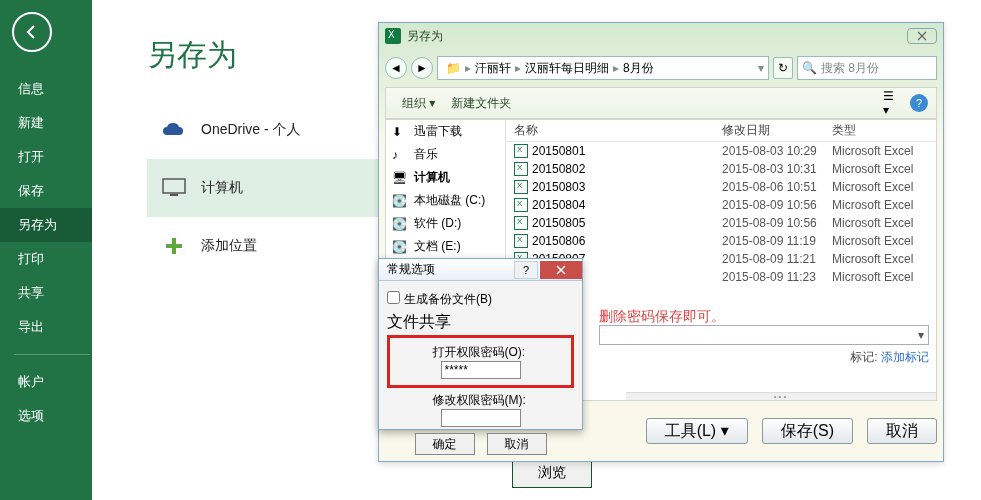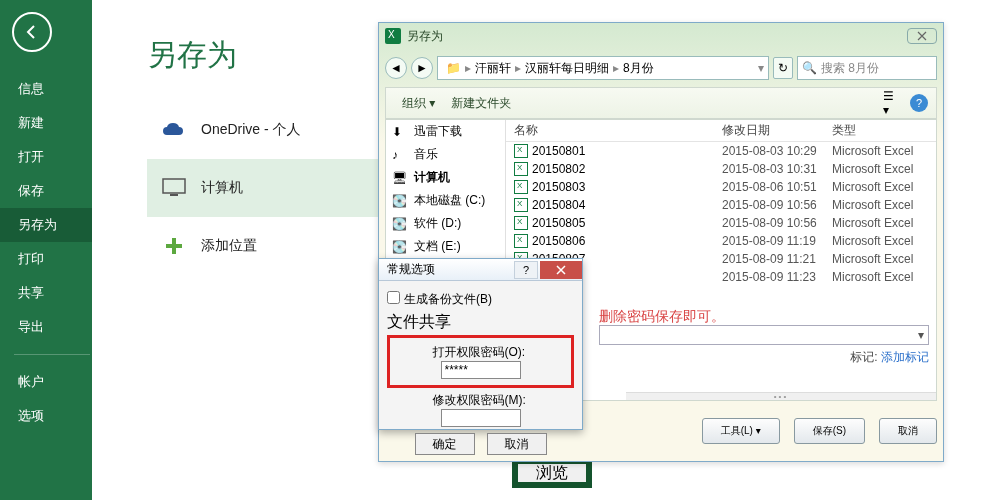--- a/index.html
+++ b/index.html
@@ -15,21 +15,21 @@
   .side-sep { height: 1px; background: rgba(255,255,255,0.25); margin: 10px 14px; }
 
   
   .page-area { position: absolute; left: 92px; top: 0; right: 0; bottom: 0; background: #fff; }
   .page-title { font-size: 30px; color: #217346; padding: 35px 0 25px 55px; font-weight: 300; }
   .place-list { margin-left: 55px; width: 290px; }
   .place-item { display:flex; align-items:center; padding: 16px 14px; cursor:pointer; }
   .place-item.selected { background: #e0efe3; }
   .place-item .icn { width: 26px; height: 26px; margin-right: 14px; display:flex; align-items:center; justify-content:center; }
   .place-item .lbl { font-size: 14px; color: #222; }
-  .browse-btn { position:absolute; left: 420px; bottom: 12px; width: 80px; height: 30px; border:6px solid #14532d; background:#f0f0f0; font-size:16px; cursor:pointer; display:flex; align-items:center; justify-content:center; }
+  .browse-btn { position:absolute; left: 420px; bottom: 12px; width: 80px; height: 30px; border:1px solid #14532d; background:#f0f0f0; font-size:14px; cursor:pointer; display:flex; align-items:center; justify-content:center; }
 
   
   .saveas { position: absolute; left: 378px; top: 22px; width: 566px; height: 440px; border: 1px solid #7faac9; background: linear-gradient(#d4e9d0, #faf8ea 120px); box-shadow: 0 2px 6px rgba(0,0,0,0.15); }
   .sa-titlebar { height: 26px; display:flex; align-items:center; padding: 0 6px; }
   .sa-titlebar .xlicon { width:16px; height:16px; background:#107c41; display:inline-block; margin-right:6px; border-radius:2px; position:relative; }
   .sa-titlebar .xlicon:after { content:"X"; color:#fff; font-size:10px; position:absolute; left:3px; top:1px; }
   .sa-title { font-size: 12px; color: #2b4a2b; flex:1; }
   .sa-close { width: 30px; height: 16px; border:1px solid #8aa; border-radius:4px; display:flex; align-items:center; justify-content:center; cursor:pointer; }
 
   .sa-addrbar { height: 30px; margin: 4px 6px; display:flex; align-items:center; gap:4px; }
@@ -64,21 +64,21 @@
   .sa-scrollind { height:8px; background:#f0f0f0; border-top:1px solid #ddd; position:absolute; bottom:0; left:120px; right:0; display:flex; justify-content:center; align-items:center; }
   .sa-scrollind span { letter-spacing:2px; color:#999; font-size:8px; }
 
   .sa-annot { position:absolute; left:220px; top:285px; color:#d94444; font-size:14px; z-index:50; }
   .sa-tags { position:absolute; right:14px; top:326px; font-size:12px; color:#444; }
   .sa-tags a { color:#2a6fca; cursor:pointer; }
   .sa-combo { position:absolute; right:14px; top:302px; width:330px; height:20px; border:1px solid #aab; background:#fff; display:flex; align-items:center; padding:0 4px; font-size:12px; }
   .sa-combo:after { content:"▾"; margin-left:auto; color:#555; }
 
   .sa-bottom { position:absolute; left:6px; right:6px; bottom:8px; height:44px; display:flex; align-items:center; justify-content:flex-end; gap:14px; }
-  .sa-btn { height:26px; padding:0 18px; border:1px solid #8899a0; background:linear-gradient(#fdfdfd,#e3e8ec); border-radius:3px; font-size:10px; cursor:pointer; display:flex; align-items:center; }
+  .sa-btn { height:26px; padding:0 18px; border:1px solid #8899a0; background:linear-gradient(#fdfdfd,#e3e8ec); border-radius:3px; font-size:16px; cursor:pointer; display:flex; align-items:center; }
 
   
   .genopt { position:absolute; left:378px; top:258px; width:205px; height:172px; border:1px solid #7faac9; background:#f4f4f4; box-shadow:0 3px 8px rgba(0,0,0,0.3); z-index:40; }
   .go-titlebar { height:22px; background:linear-gradient(#fff,#e8f0f8); display:flex; align-items:center; border-bottom:1px solid #b8c8d8; }
   .go-title { flex:1; font-size:12px; padding-left:8px; }
   .go-help { width:24px; height:18px; background:#eef2f6; border:1px solid #c4d0dc; display:flex; align-items:center; justify-content:center; font-size:11px; margin-right:2px; cursor:pointer; }
   .go-close { width:42px; height:18px; background:#c84f49; display:flex; align-items:center; justify-content:center; cursor:pointer; }
   .go-close svg { width:10px; height:10px; fill:#fff; }
   .go-body { padding:6px 8px; font-size:12px; }
   .go-row { display:flex; align-items:center; margin:4px 0;flex-direction:column; }

